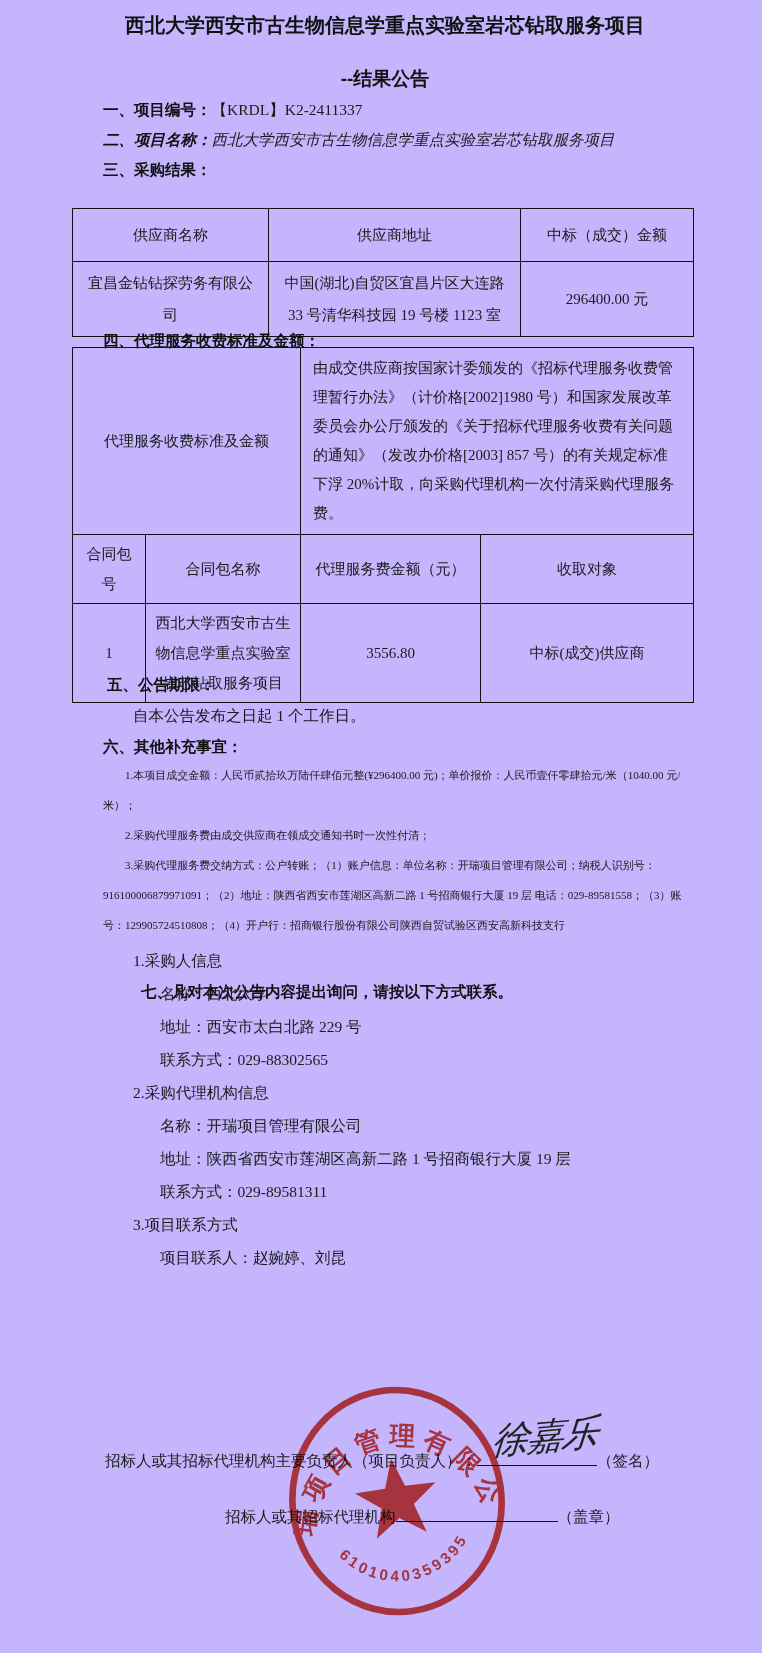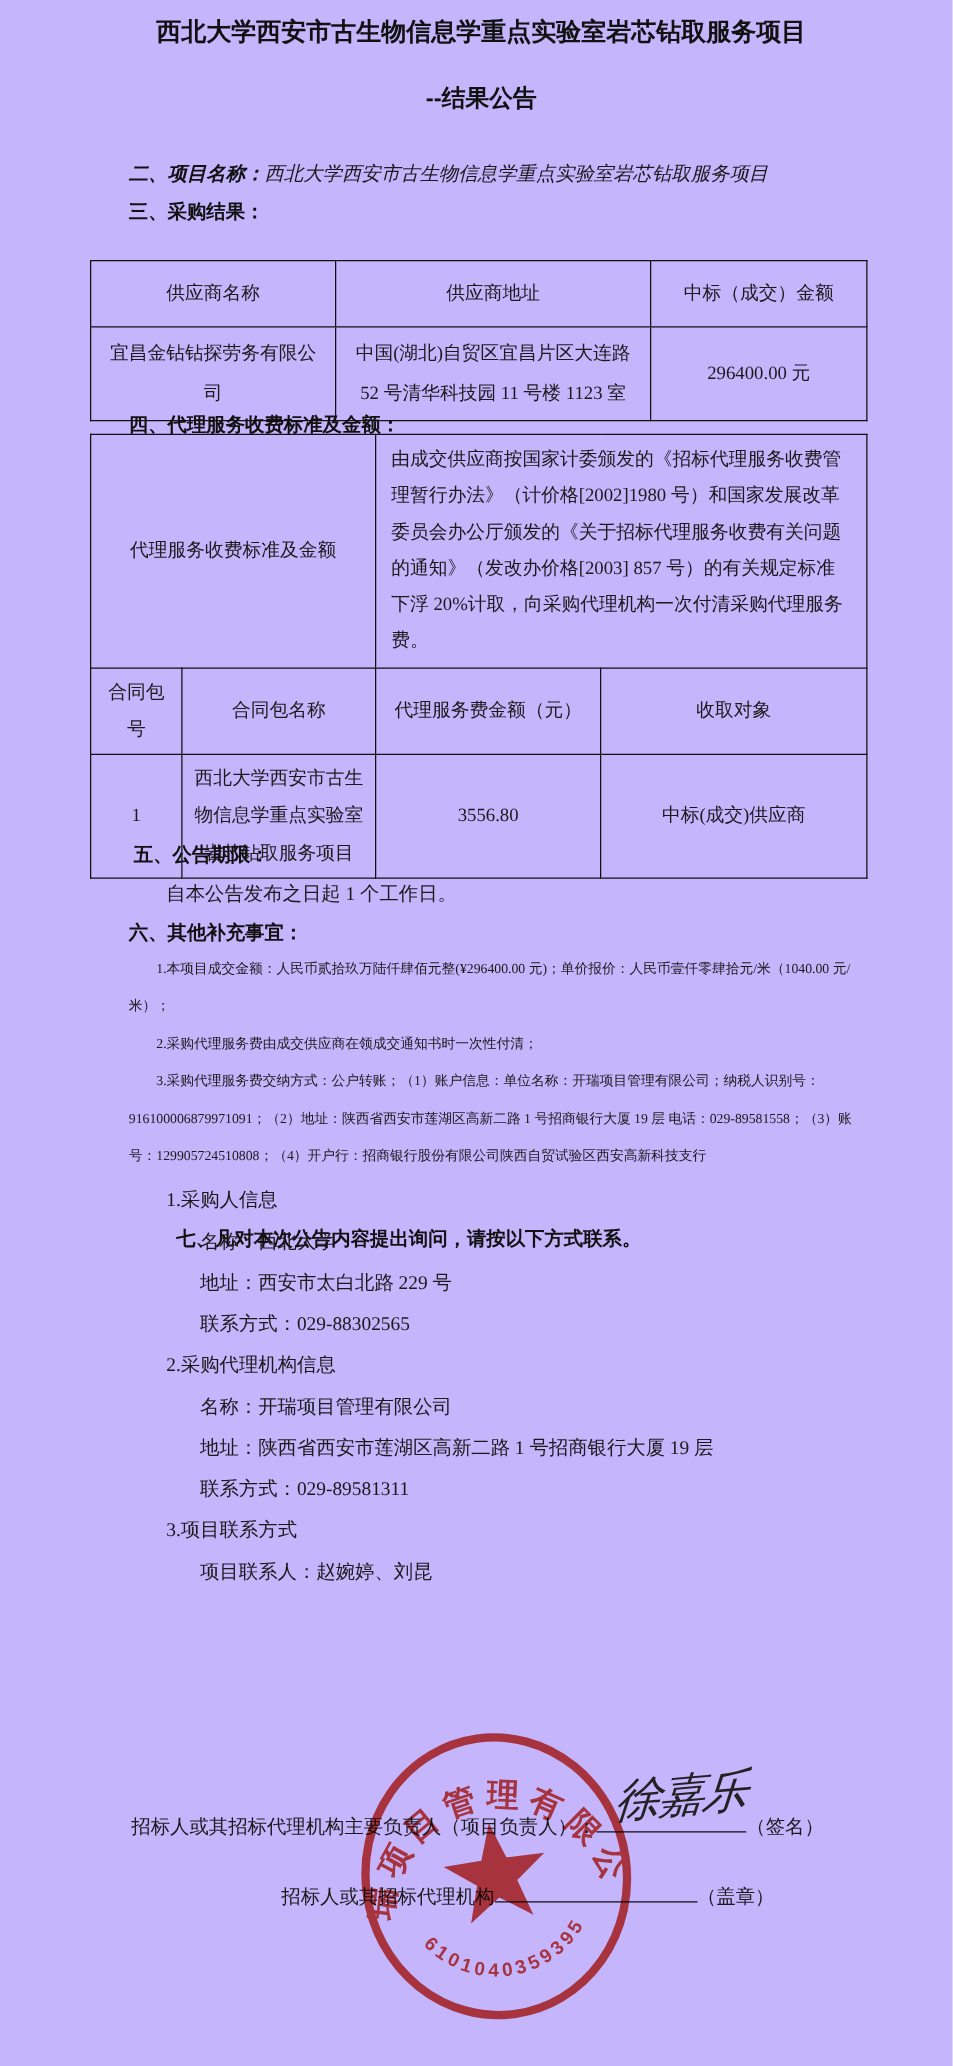--- a/index.html
+++ b/index.html
@@ -46,20 +46,23 @@
   .scroll-thumb { right:1px; top:933px; width:4px; height:209px; background:#000; }
 </style>
 </head>
 <body>
 
 <div class="page">
 
   <div class="abs doc-title">西北大学西安市古生物信息学重点实验室岩芯钻取服务项目</div>
   <div class="abs doc-subtitle">--结果公告</div>
 
+  <div class="abs line" style="left:103px; top:99px;">
+    <span class="label-bold">一、项目编号：</span><span>【KRDL】K2-2411337</span>
+  </div>
 
   <div class="abs line" style="left:103px; top:129px;font-style:italic;">
     <span class="label-bold">二、项目名称：</span><span>西北大学西安市古生物信息学重点实验室岩芯钻取服务项目</span>
   </div>
 
   <div class="abs line heading" style="left:103px; top:159px;">三、采购结果：</div>
 
 
   <table class="abs" style="left:72px; top:208px; width:621px;">
     <colgroup>
@@ -68,21 +71,21 @@
         <col style="width:173px">
       </colgroup>
     <tbody>
         <tr>
       <td style="height:44px;">供应商名称</td>
       <td>供应商地址</td>
       <td>中标（成交）金额</td>
     </tr>
     <tr>
       <td style="height:66px; line-height:32px;">宜昌金钻钻探劳务有限公司</td>
-      <td style="line-height:32px;">中国(湖北)自贸区宜昌片区大连路 52 号清华科技园 11 号楼 1123 室</td>
+      <td style="line-height:32px;">中国(湖北)自贸区宜昌片区大连路 33 号清华科技园 19 号楼 1123 室</td>
       <td>296400.00 元</td>
     </tr>
   </tbody>
     </table>
 
   <div class="abs line heading" style="left:103px; top:330px;">四、代理服务收费标准及金额：</div>
 
   <table class="abs" style="left:72px; top:347px; width:621px;">
     <colgroup>
         <col style="width:73px">

